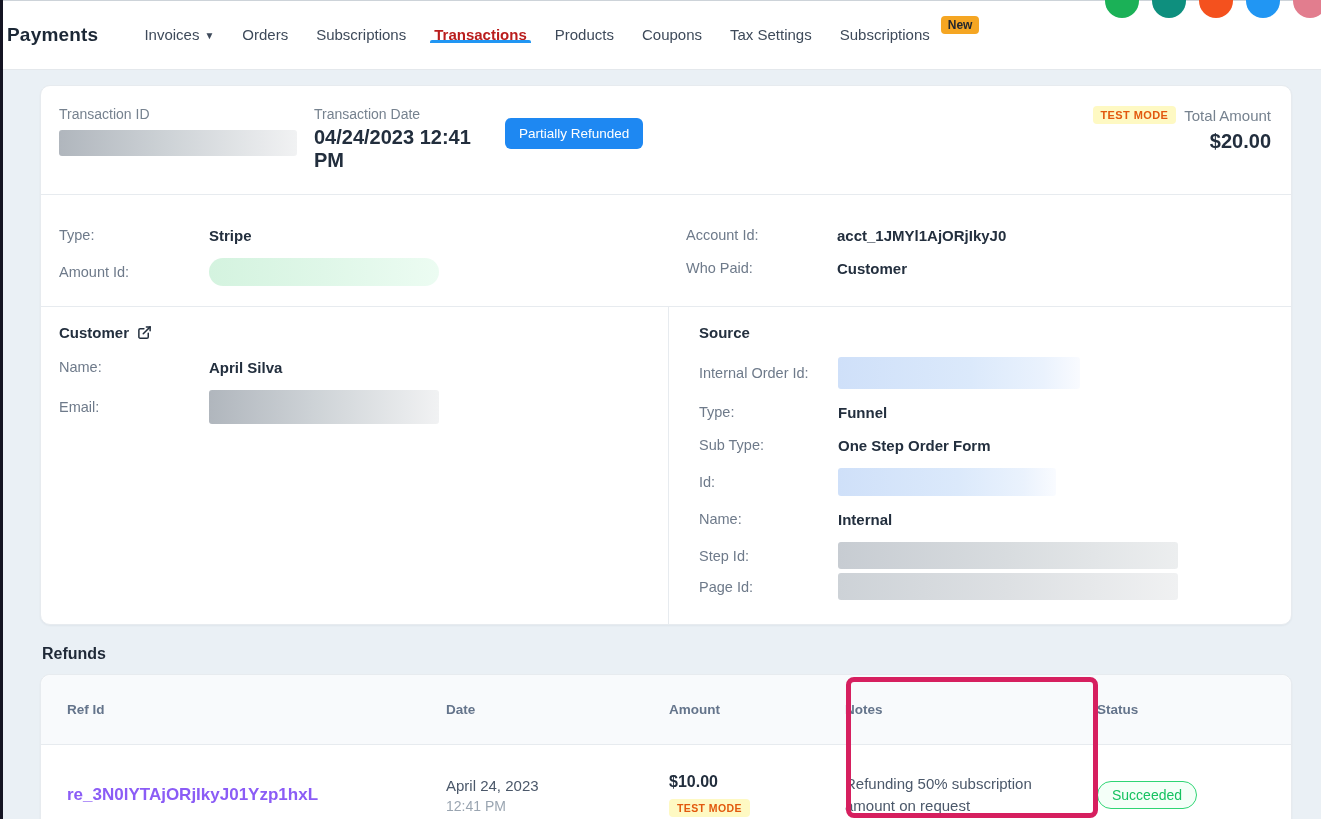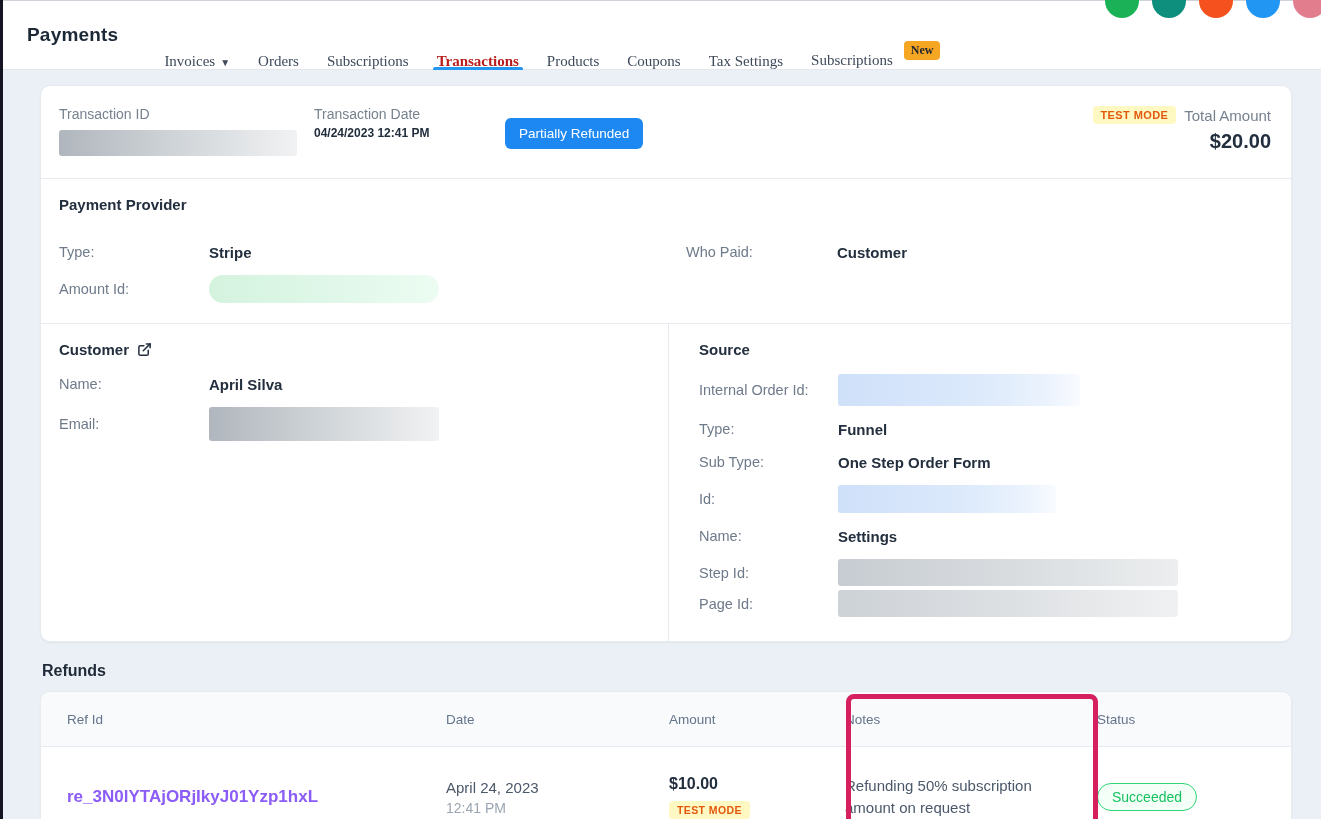--- a/index.html
+++ b/index.html
@@ -13,22 +13,22 @@
   }
   .left-edge { position:absolute; left:0; top:0; width:3px; height:100%; background:#141422; z-index:50; }
   .top-hairline { position:absolute; left:0; top:0; width:100%; height:1px; background:#cdd3d9; z-index:49; }
 
   
   .topnav {
     position:relative; height:70px; background:#ffffff;
     border-bottom:1px solid #e4e8ec;
     display:flex; align-items:center; padding-left:7px;
   }
-  .brand { font-size:19px; font-weight:700; color:#1c2836; letter-spacing:.2px; margin-right:32px;margin-left:20px; }
-  .tabs { display:flex; align-items:flex-end; height:70px;font-family:Liberation Serif, serif; }
+  .brand { font-size:19px; font-weight:700; color:#1c2836; letter-spacing:.2px; margin-right:32px; }
+  .tabs { display:flex; align-items:center; height:70px; }
   .tab {
     display:flex; align-items:center; gap:5px;
     padding:0 14px; font-size:15px; color:#3e4a5a; font-weight:500;
     cursor:pointer; position:relative; white-space:nowrap;
   }
   .tab.active { color:#b91c1c; font-weight:600; }
   .tab.active::after {
     content:""; position:absolute; left:10px; right:10px; bottom:0; height:3px;
     background:#2196f3; border-radius:2px 2px 0 0;
   }
@@ -52,21 +52,21 @@
   .summary-row { display:flex; align-items:flex-start; padding:20px 18px 22px 18px; }
   .label { font-size:14px; color:#76828f; }
   .value { font-size:15px; font-weight:600; color:#232f3e; }
   .sum-col-id { width:255px; }
   .sum-col-date { width:187px; }
   .blur-bar { border-radius:3px; }
   .blur-gray  { background:linear-gradient(90deg,#b0b6bd,#cdd2d6 45%,#e7e9eb 85%,#f1f2f3); }
   .blur-blue  { background:linear-gradient(90deg,#cfe0f9,#dbe9fb 55%,#eaf2fd 85%,#f9fbff); }
   .blur-green { background:linear-gradient(90deg,#d4f3df,#dff7e8 50%,#ecfcf2); border-radius:14px; }
   .txid-blur { width:238px; height:26px; margin-top:8px; }
-  .txdate-value { font-size:12px; font-weight:700; margin-top:4px; color:#222e3d; }
+  .txdate-value { font-size:20px; font-weight:700; margin-top:4px; color:#222e3d; }
   .status-badge-blue {
     background:#1e88f2; color:#fff; font-size:13.5px; font-weight:500;
     border-radius:6px; padding:8px 14px; margin-top:12px; margin-left:4px; white-space:nowrap;
   }
   .sum-spacer { flex:1; }
   .sum-right { text-align:right; padding-right:2px; }
   .sum-right-top { display:flex; align-items:center; gap:8px; justify-content:flex-end; }
   .testmode-badge {
     background:#fef9c3; color:#e2590e; font-size:11px; font-weight:700;
     letter-spacing:.4px; border-radius:4px; padding:3px 8px; white-space:nowrap;
@@ -93,23 +93,23 @@
   .io-blur { width:242px; height:32px; }
   .id-blur { width:218px; height:28px; }
   .step-blur { width:340px; height:27px; background:linear-gradient(90deg,#c7ccd2,#d8dcdf 50%,#eceeef); }
   .page-blur { width:340px; height:27px; background:linear-gradient(90deg,#cdd2d7,#dde0e3 50%,#f0f1f2); }
   .extlink-icon { display:inline-flex; cursor:pointer; }
 
   
   .refunds-title { margin:20px 0 11px 42px; font-size:16px; font-weight:700; color:#1f2937; }
   .card-2 { position:relative; overflow:visible; }
   .tbl-header {
-    display:flex; align-items:center; height:55px; background:#f8fafc;
+    display:flex; align-items:center; height:70px; background:#f8fafc;
     border-bottom:1px solid #e7ebef; border-radius:10px 10px 0 0;
-    font-size:13.5px; color:#64748b; font-weight:400;
+    font-size:13.5px; color:#64748b; font-weight:700;
   }
   .tbl-row { display:flex; align-items:center; min-height:100px; }
   .col-ref    { width:405px; padding-left:26px; }
   .col-date   { width:223px; }
   .col-amount { width:176px; }
   .col-notes  { width:252px; }
   .col-status { flex:1; }
   .ref-id { font-size:17px; font-weight:600; color:#8b5cf6; }
   .date-main { font-size:15px; color:#4b586a; }
   .date-sub { font-size:14px; color:#9aa5b1; margin-top:4px; }
@@ -188,33 +188,36 @@
         <span class="testmode-badge">TEST MODE</span>
         <span class="total-amount-label">Total Amount</span>
       </div>
       <div class="total-amount-value">$20.00</div>
     </div>
   </div>
 
   <div class="divider-h"></div>
 
   <div class="section">
-    <div class="section-title">Payment Provider</div>
     <div class="provider-grid">
       <div class="provider-left">
         <div class="kv-row">
           <div class="kv-label">Type:</div>
           <div class="value">Stripe</div>
         </div>
         <div class="kv-row">
           <div class="kv-label">Amount Id:</div>
           <div class="blur-bar blur-green charge-blur"></div>
         </div>
       </div>
       <div class="provider-right">
+        <div class="kv-row">
+          <div class="kv-label">Account Id:</div>
+          <div class="value">acct_1JMYl1AjORjIkyJ0</div>
+        </div>
         <div class="kv-row">
           <div class="kv-label">Who Paid:</div>
           <div class="value">Customer</div>
         </div>
       </div>
     </div>
   </div>
 
   <div class="divider-h"></div>
 
@@ -253,21 +256,21 @@
       <div class="kv-row">
         <div class="kv-label">Sub Type:</div>
         <div class="value">One Step Order Form</div>
       </div>
       <div class="kv-row">
         <div class="kv-label">Id:</div>
         <div class="blur-bar blur-blue id-blur"></div>
       </div>
       <div class="kv-row">
         <div class="kv-label">Name:</div>
-        <div class="value">Settings</div>
+        <div class="value">Internal</div>
       </div>
       <div class="kv-row">
         <div class="kv-label">Step Id:</div>
         <div class="blur-bar step-blur"></div>
       </div>
       <div class="kv-row" style="margin-top:4px;">
         <div class="kv-label">Page Id:</div>
         <div class="blur-bar page-blur"></div>
       </div>
     </div>

